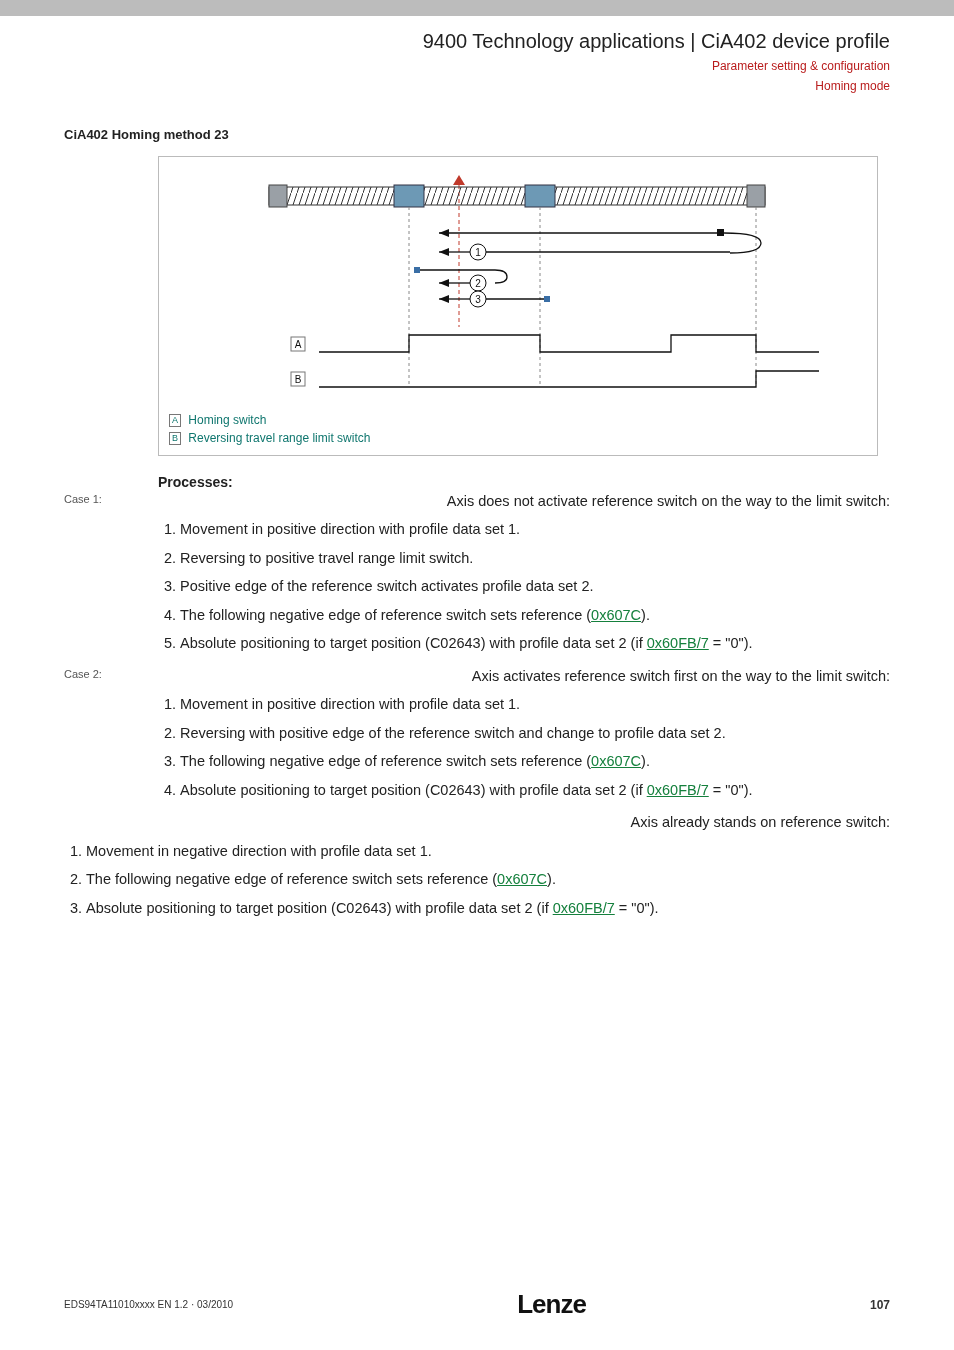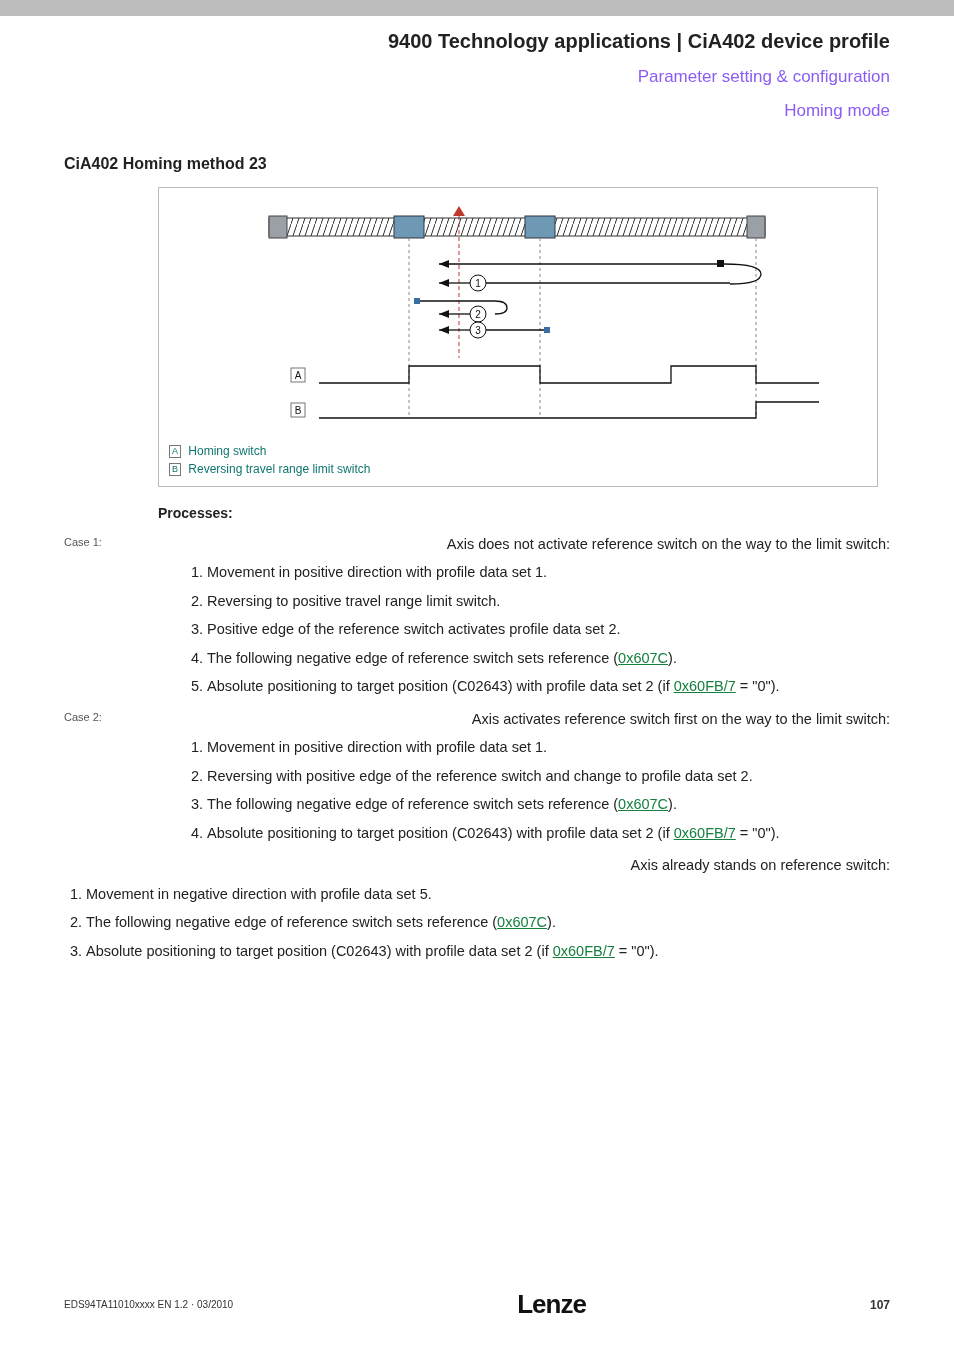--- a/index.html
+++ b/index.html
@@ -14,33 +14,33 @@
   .topbar {
     height: 16px;
     background: #bcbcbc;
   }
   .header {
     padding: 14px 64px 10px 0;
     text-align: right;
   }
   .header .title {
     font-size: 20px;
-    font-weight: 700;
+    font-weight: 400;
     color: #222;
   }
   .header .sub1, .header .sub2 {
-    font-size: 17px;
-    color: #8b5cf6;
-    margin-top: 14px;
+    font-size: 12px;
+    color: #b91c1c;
+    margin-top: 6px;
   }
   .content {
     padding: 24px 64px 0 64px;
   }
   .method-title {
-    font-size: 16px;
+    font-size: 13px;
     font-weight: 700;
     margin-bottom: 14px;
   }
   .diagram-box {
     border: 1px solid #bbb;
     width: 720px;
     margin-left: 94px;
     padding: 0;
   }
   .diagram-svg { display: block; }
@@ -55,26 +55,25 @@
     border: 1px solid #777;
     font-size: 9px;
     padding: 0 2px;
     margin-right: 4px;
     line-height: 11px;
     vertical-align: 1px;
   }
   .processes {
     font-size: 14px;
     font-weight: 700;
-    margin: 18px 0 12px 94px;
+    margin: 18px 0 0 94px;
   }
   .case-row {
     display: flex;
     margin-bottom: 4px;
-    gap: 27px;
   }
   .case-label {
     width: 94px;
     flex-shrink: 0;
     font-size: 11px;
     color: #555;
     padding-top: 3px;
   }
   .case-body {
     flex: 1;
@@ -227,21 +226,21 @@
             <li>Reversing with positive edge of the reference switch and change to profile data set 2.</li>
             <li>The following negative edge of reference switch sets reference (<span class="link">0x607C</span>).</li>
             <li>Absolute positioning to target position (C02643) with profile data set 2 (if <span class="link">0x60FB/7</span> = "0").</li>
           </ol>
         </div>
       </div>
       <div class="case-row">
         <div class="case-body">
           <div class="case-intro">Axis already stands on reference switch:</div>
           <ol>
-            <li>Movement in negative direction with profile data set 5.</li>
+            <li>Movement in negative direction with profile data set 1.</li>
             <li>The following negative edge of reference switch sets reference (<span class="link">0x607C</span>).</li>
             <li>Absolute positioning to target position (C02643) with profile data set 2 (if <span class="link">0x60FB/7</span> = "0").</li>
           </ol>
         </div>
       </div>
     </div>
 
 </div>
 
 <div class="footer">

